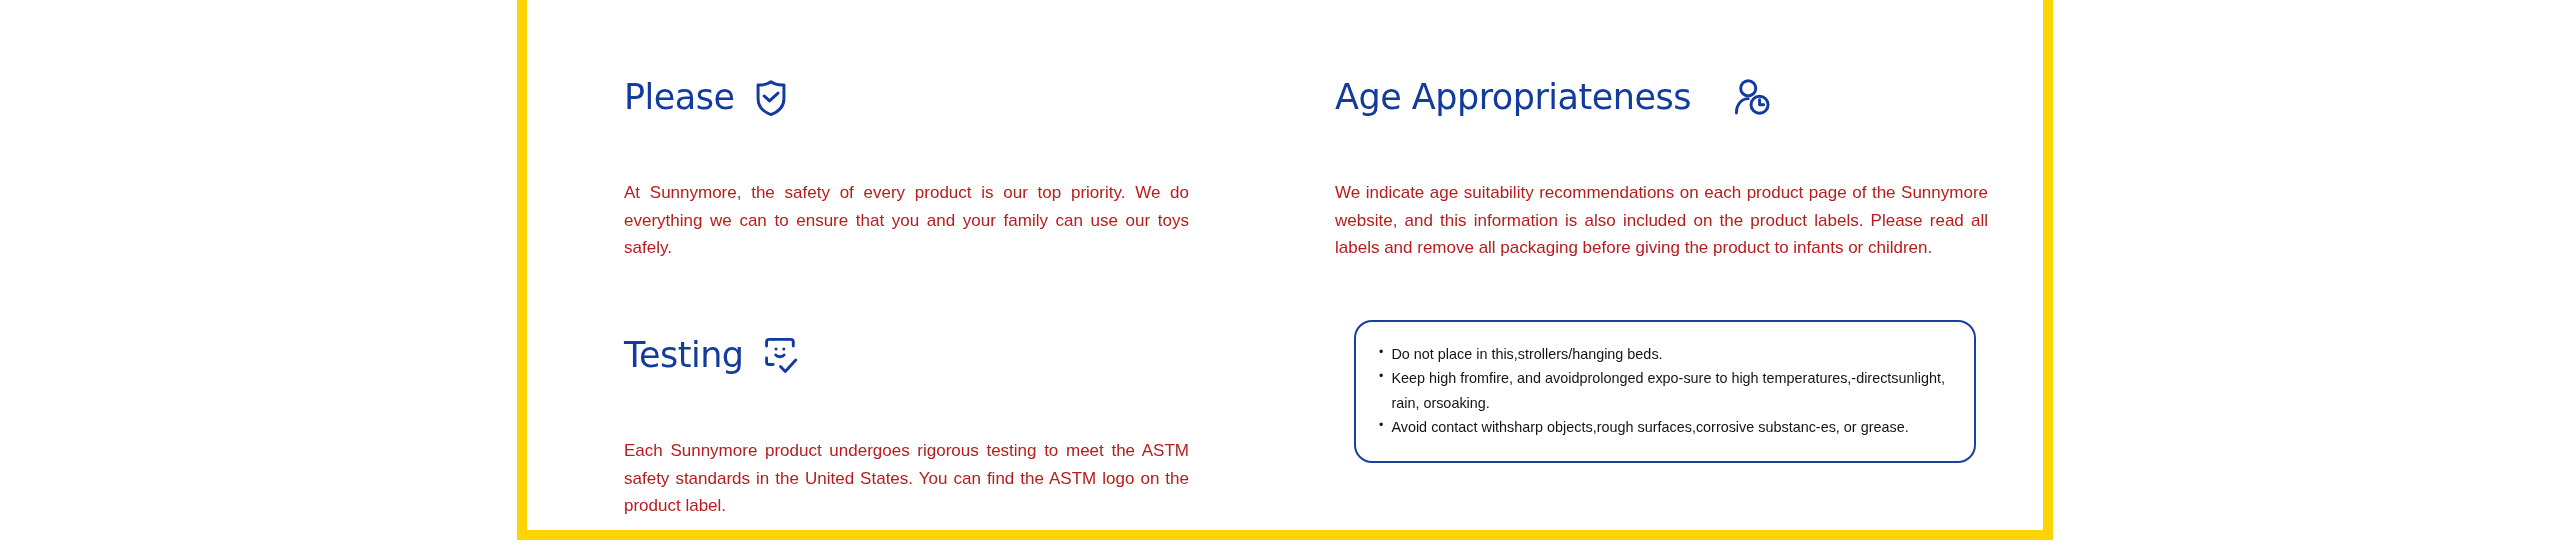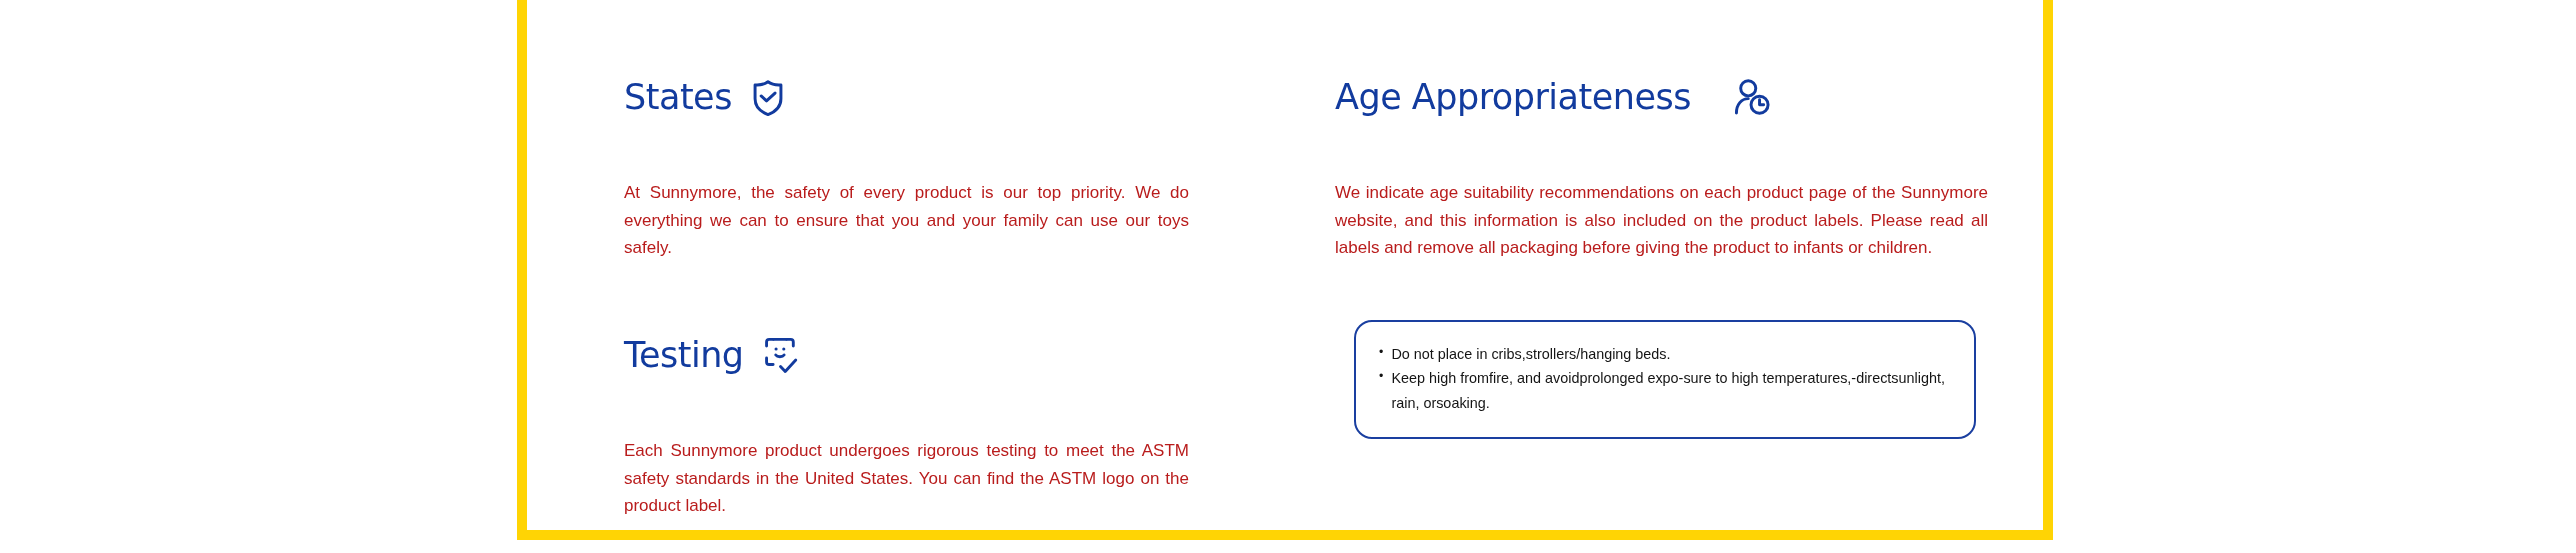--- a/index.html
+++ b/index.html
@@ -128,21 +128,21 @@
 <body>
 
 <div class="page">
 
   <div class="yellow-frame"></div>
 
   <div class="content">
 
     <section class="panel panel-safety">
       <div class="heading-row">
-        <h2 class="heading-text">States</h2>
+        <h2 class="heading-text">Please</h2>
         <span class="heading-icon">
           <svg width="36" height="40" viewBox="0 0 44 48" fill="none" stroke="#123B9E" stroke-width="3.6" stroke-linecap="round" stroke-linejoin="round">
             <path d="M22 4.2 C17.5 7.6 12.4 8.4 6.2 8.0
                      L6.2 25.0 C6.2 34.5 13.2 41.0 22 44.2
                      C30.8 41.0 37.8 34.5 37.8 25.0
                      L37.8 8.0 C31.6 8.4 26.5 7.6 22 4.2 Z"></path>
             <polyline points="13.6,21.5 20.2,27.6 30.6,18.0"></polyline>
           </svg>
         </span>
       </div>
@@ -179,21 +179,22 @@
             <polyline points="33.6,27.6 33.6,33.9 38.6,33.9"></polyline>
           </svg>
         </span>
       </div>
       <p class="body-text">We indicate age suitability recommendations on each product page of the Sunnymore website, and this information is also included on the product labels. Please read all labels and remove all packaging before giving the product to infants or children.</p>
     </section>
 
     <section class="panel panel-warnings">
       <div class="warning-box">
         <ul class="warning-list">
-          <li>Do not place in cribs,strollers/hanging beds.</li>
+          <li>Do not place in this,strollers/hanging beds.</li>
           <li>Keep high fromfire, and avoidprolonged expo-sure to high temperatures,-directsunlight, rain, orsoaking.</li>
+          <li>Avoid contact withsharp objects,rough surfaces,corrosive substanc-es, or grease.</li>
         </ul>
       </div>
     </section>
 
   </div>
 </div>
 
 
 </body></html>

